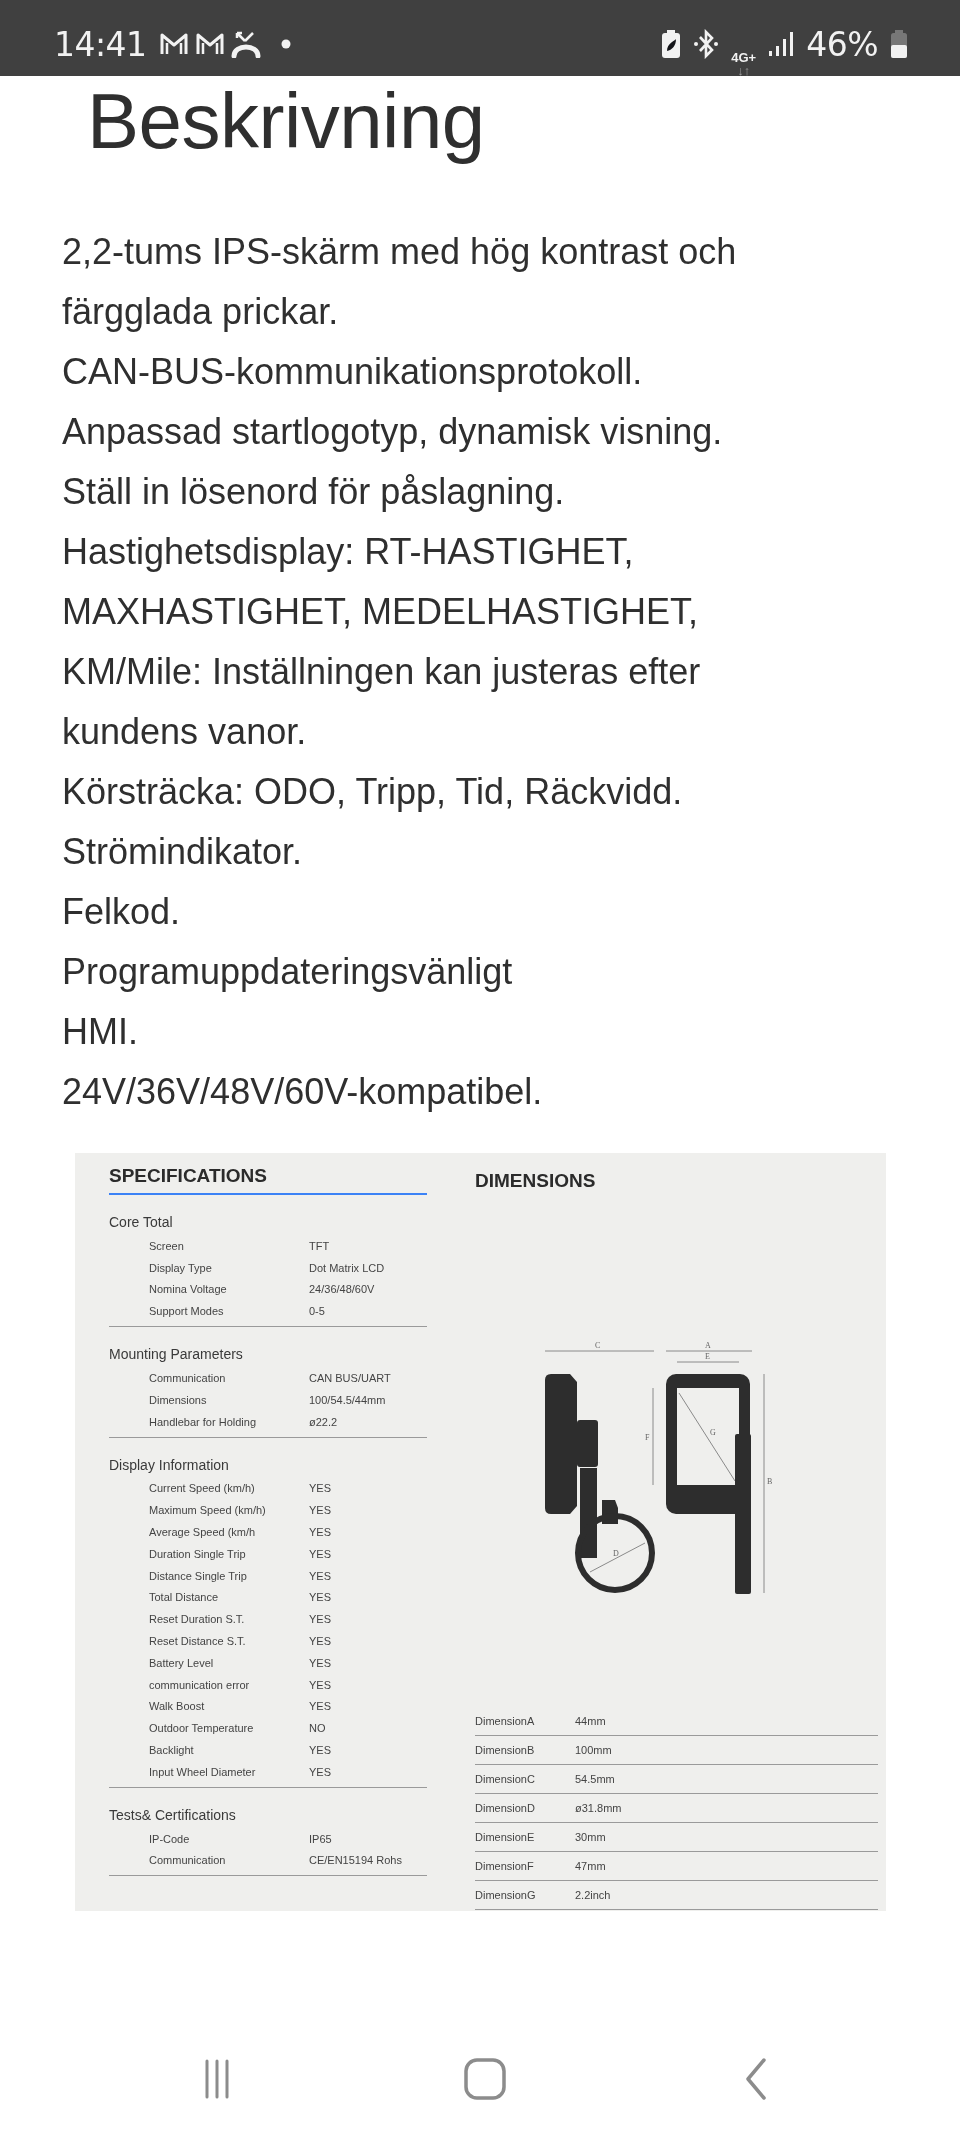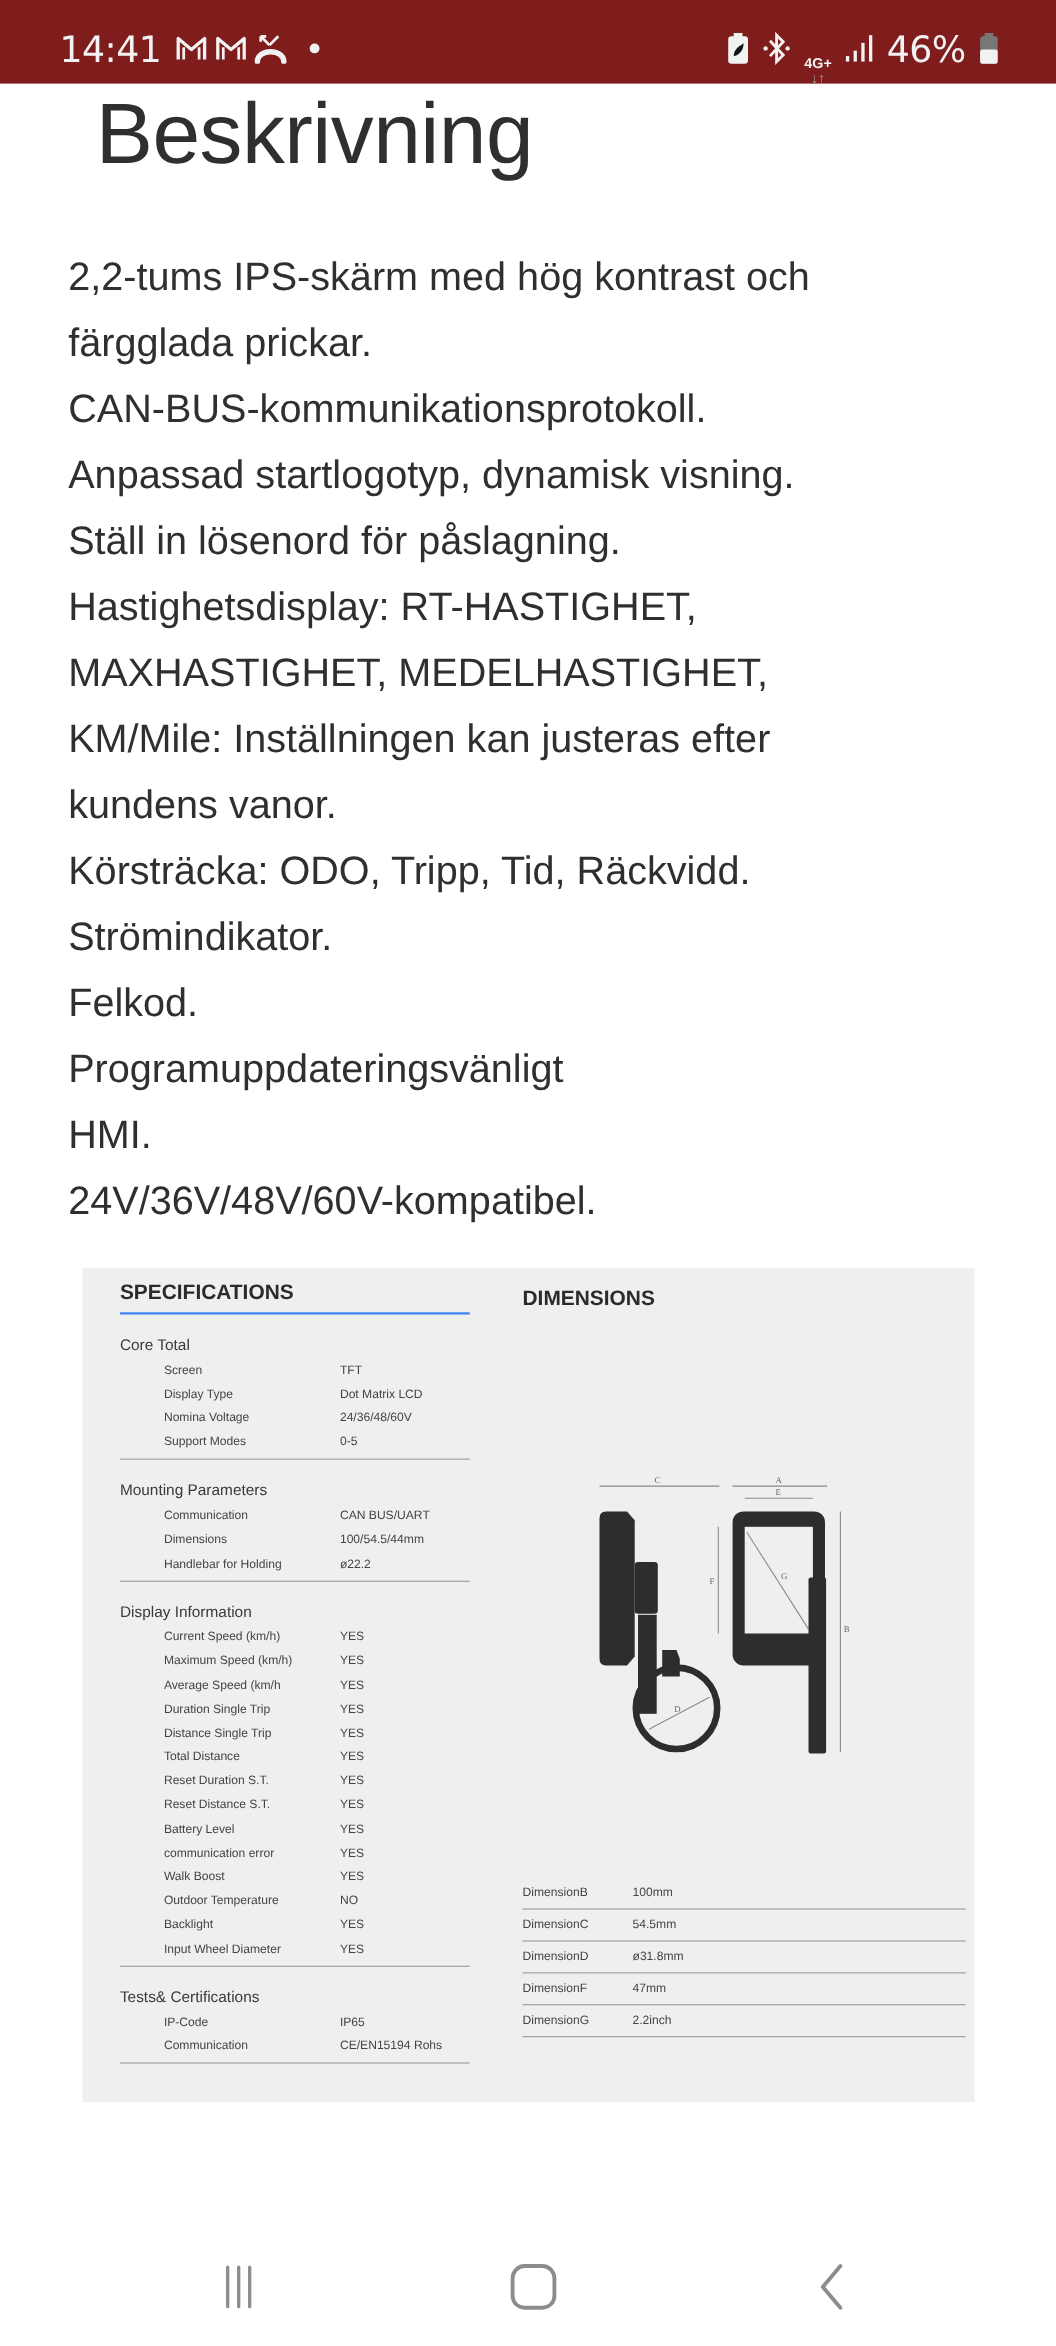--- a/index.html
+++ b/index.html
@@ -1,20 +1,20 @@
 <!DOCTYPE html>
 <html><head>
 <meta charset="utf-8">
 <style>
   * { box-sizing: border-box; margin: 0; padding: 0; }
   html, body { width: 960px; height: 2133px; background: #ffffff; overflow: hidden; }
   body { font-family: "Liberation Sans", "DejaVu Sans", sans-serif; color: #2b2b2b; position: relative; }
 
   
-  .status-bar { position: absolute; left: 0; top: 0; width: 960px; height: 76px; background: #7f1d1d; color: #f2f2f2; }
+  .status-bar { position: absolute; left: 0; top: 0; width: 960px; height: 76px; background: #404040; color: #f2f2f2; }
   .status-left { position: absolute; left: 54px; top: 28px; height: 32px; display: flex; align-items: center; gap: 6px; }
   .status-time { font-size: 33px; letter-spacing: -0.5px; font-family: "DejaVu Sans", sans-serif; }
   .sb-icon { display: inline-flex; align-items: center; justify-content: center; }
   .status-right { position: absolute; right: 52px; top: 28px; height: 32px; display: flex; align-items: center; gap: 12px; }
   .status-battery-text { font-size: 33px; font-family: "DejaVu Sans", sans-serif; letter-spacing: -0.5px; }
   .net-label { display: flex; flex-direction: column; align-items: center; line-height: 1; margin-top: 39px; }
   .net-label .top { font-size: 13px; font-weight: bold; }
   .net-label .bot { font-size: 13px; color: #9a9a9a; }
 
   
@@ -278,30 +278,38 @@
       <rect x="141" y="46" width="84" height="140" rx="10" fill="#2d2d2d"></rect>
       <rect x="152" y="60" width="62" height="97" fill="#efefed"></rect>
       <line x1="154" y1="65" x2="210" y2="153" stroke="#8a8a8a" stroke-width="1"></line>
       <text x="185" y="107" font-size="8" fill="#666" font-family="Liberation Serif, serif">G</text>
       <rect x="210" y="106" width="16" height="160" rx="2" fill="#2d2d2d"></rect>
     </svg>
   </div>
 
   <div class="dim-table">
     <div class="dim-row">
+        <span class="k">DimensionA</span>
+        <span class="v">44mm</span>
+      </div>
+    <div class="dim-row">
         <span class="k">DimensionB</span>
         <span class="v">100mm</span>
       </div>
     <div class="dim-row">
         <span class="k">DimensionC</span>
         <span class="v">54.5mm</span>
       </div>
     <div class="dim-row">
         <span class="k">DimensionD</span>
         <span class="v">ø31.8mm</span>
+      </div>
+    <div class="dim-row">
+        <span class="k">DimensionE</span>
+        <span class="v">30mm</span>
       </div>
     <div class="dim-row">
         <span class="k">DimensionF</span>
         <span class="v">47mm</span>
       </div>
     <div class="dim-row">
         <span class="k">DimensionG</span>
         <span class="v">2.2inch</span>
       </div>
   </div>

